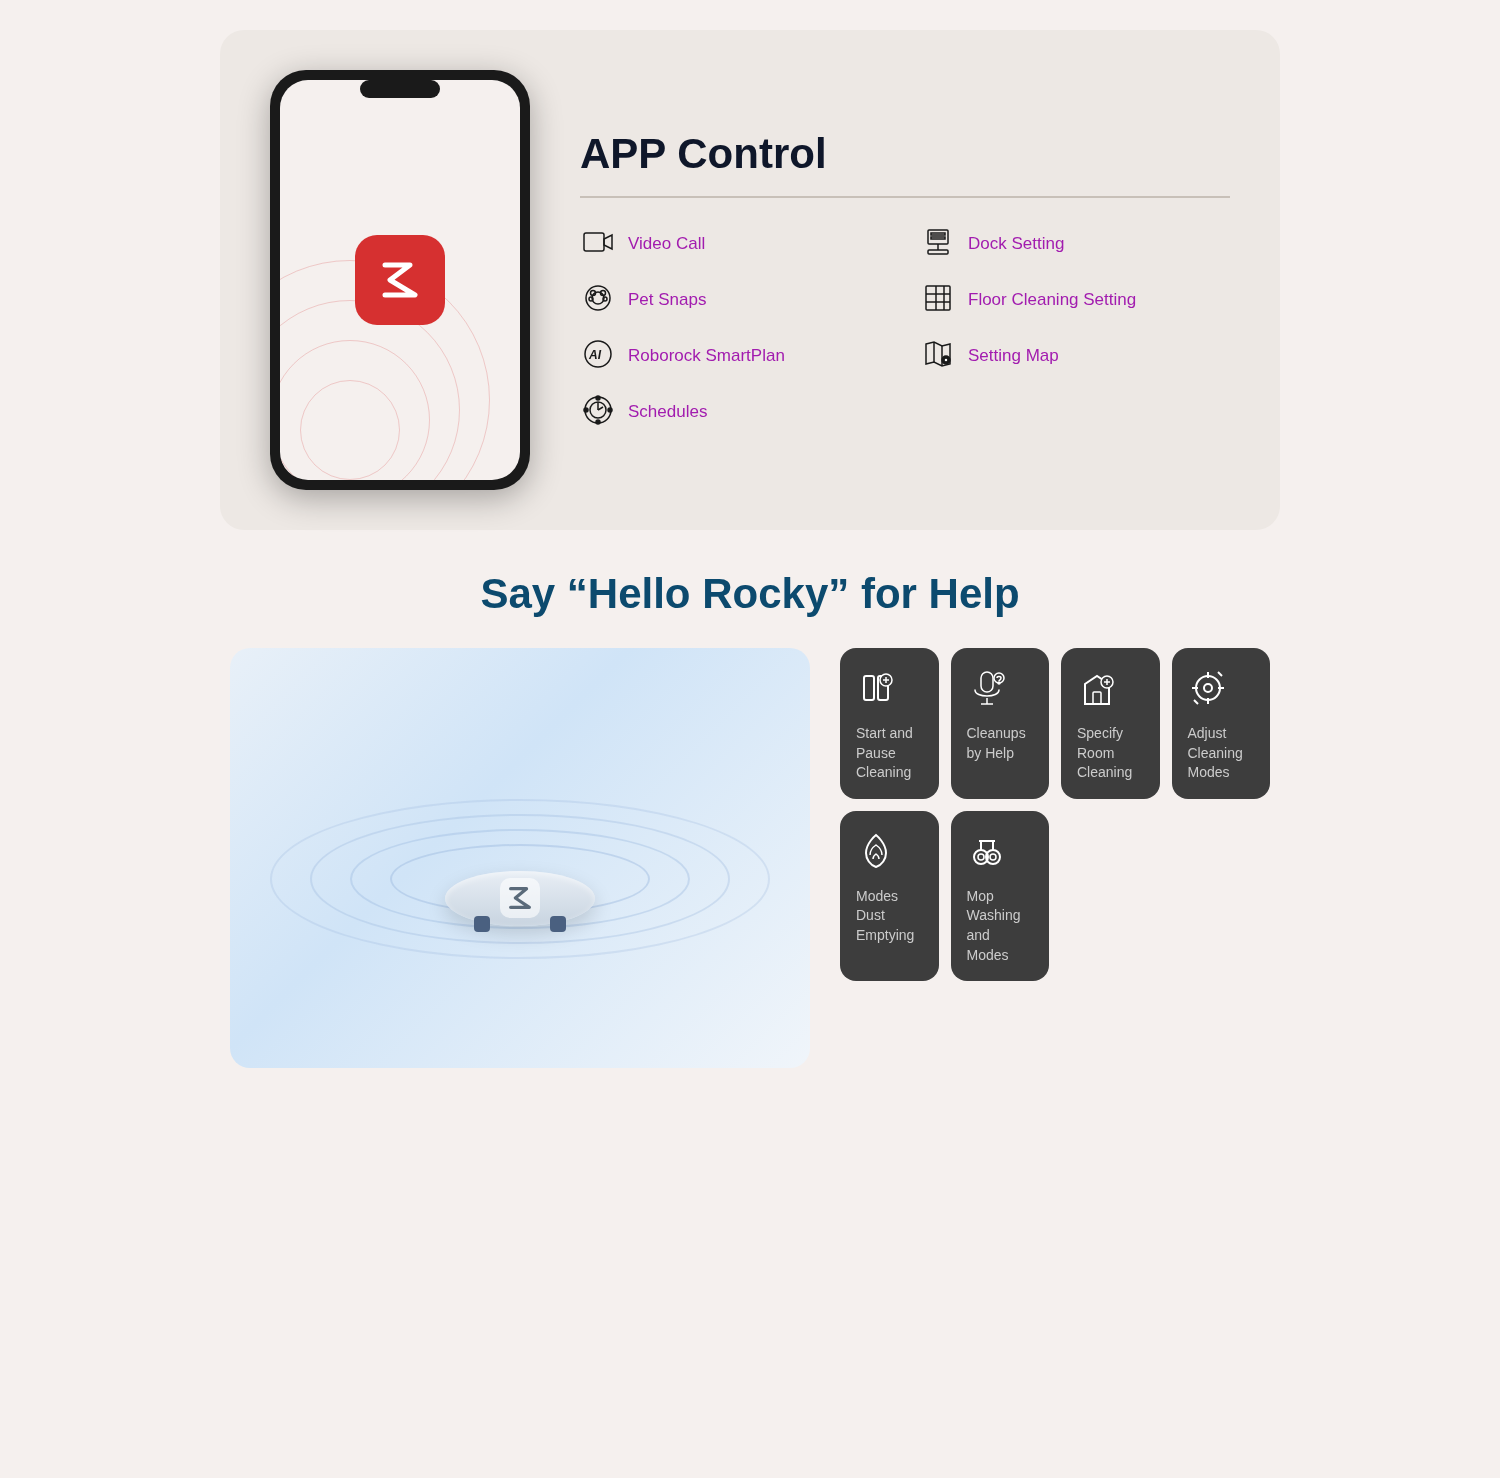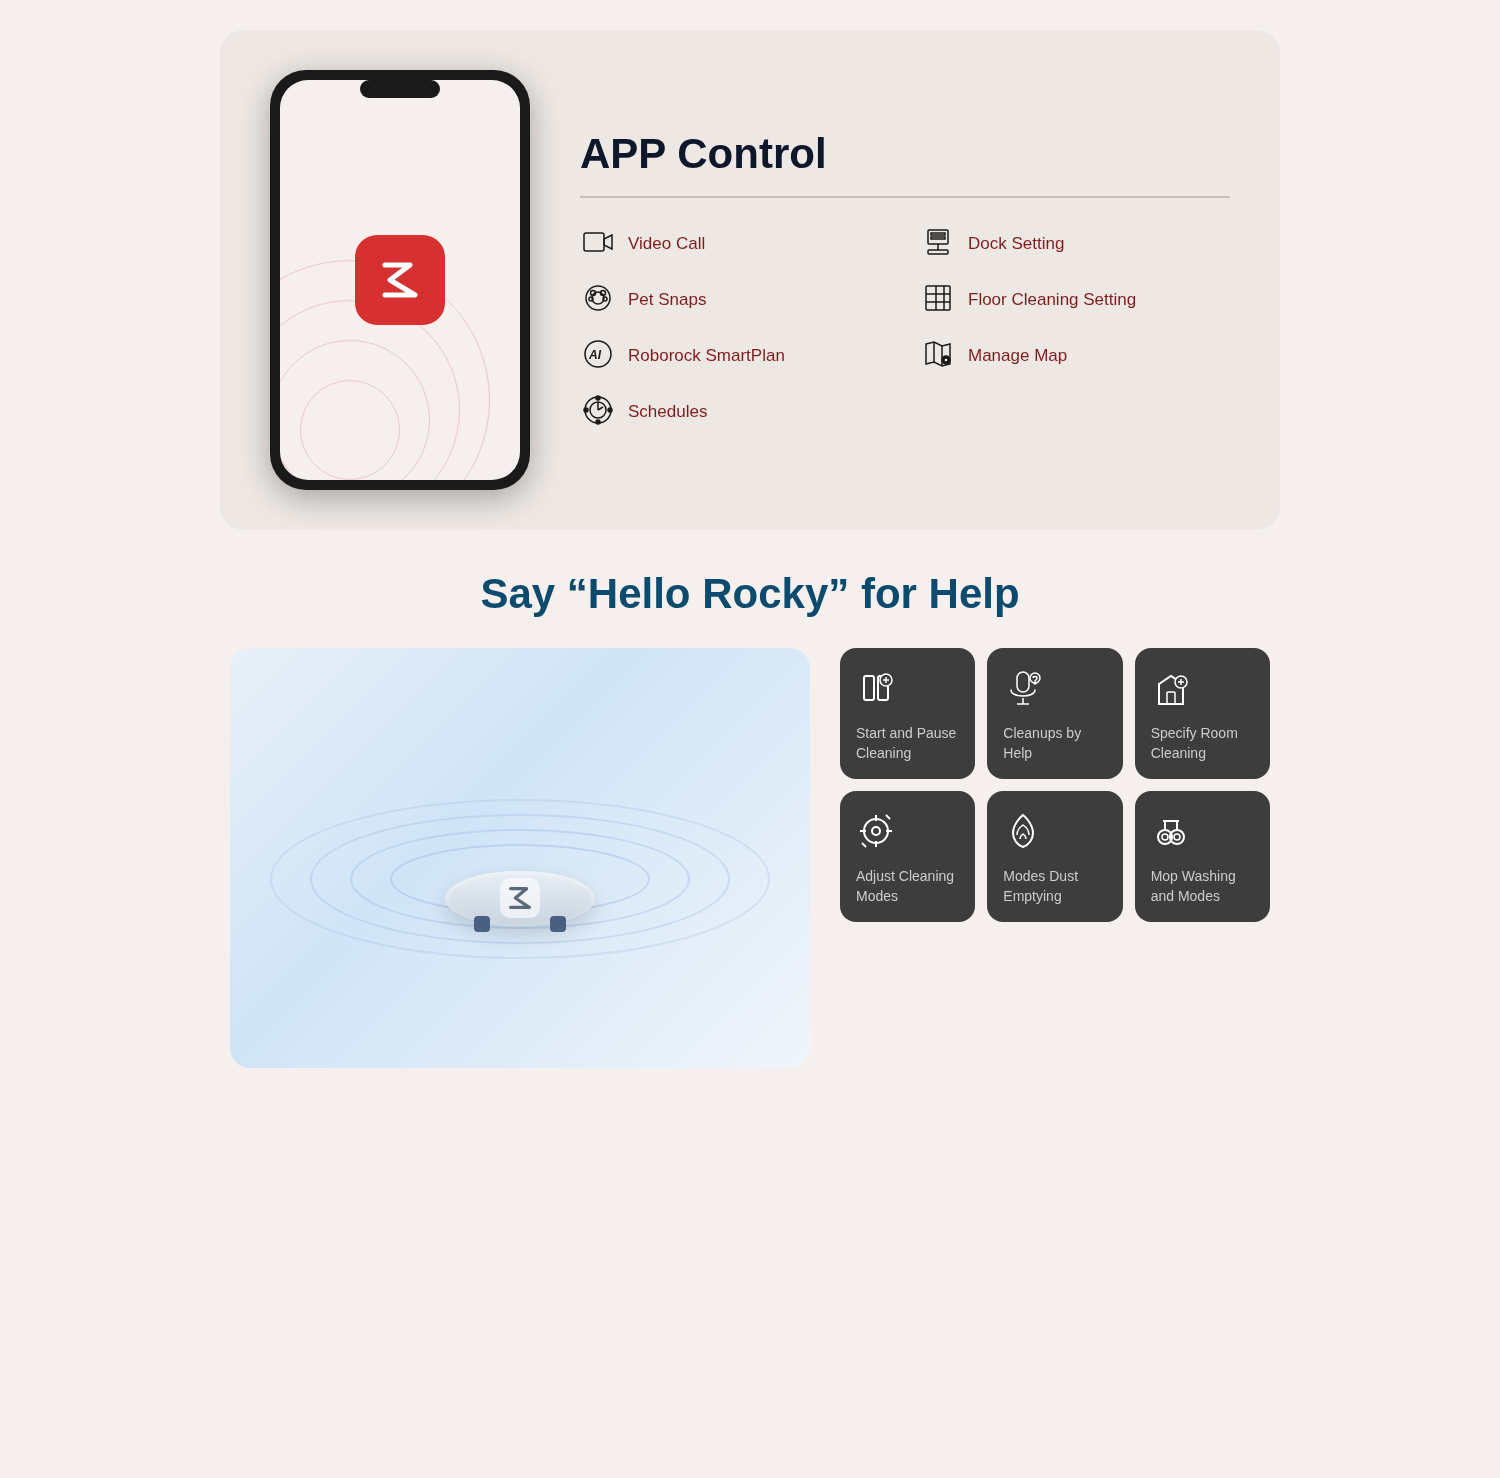--- a/index.html
+++ b/index.html
@@ -131,21 +131,21 @@
     .feature-icon svg {
       width: 32px;
       height: 32px;
       stroke: #1a1a1a;
       fill: none;
       stroke-width: 1.5;
     }
 
     .feature-label {
       font-size: 17px;
-      color: #7f1d1d;
+      color: #a21caf;
       font-weight: 400;
     }
 
     
     .voice-section {
       padding: 0 10px;
     }
 
     .voice-title {
       font-size: 42px;
@@ -226,21 +226,21 @@
     .sensor {
       width: 16px;
       height: 16px;
       background: #4a6080;
       border-radius: 4px;
     }
 
     .voice-grid {
       flex: 1;
       display: grid;
-      grid-template-columns: 1fr 1fr 1fr;
+      grid-template-columns: 1fr 1fr 1fr 1fr;
       gap: 12px;
     }
 
     .voice-card {
       background: #3d3d3d;
       border-radius: 16px;
       padding: 20px 16px 16px;
       display: flex;
       flex-direction: column;
       align-items: flex-start;
@@ -359,21 +359,21 @@
       <div class="feature-item">
         <div class="feature-icon">
           <svg viewBox="0 0 32 32">
             <polygon points="4,6 12,4 20,8 28,6 28,26 20,28 12,24 4,26"></polygon>
             <line x1="12" y1="4" x2="12" y2="24"></line>
             <line x1="20" y1="8" x2="20" y2="28"></line>
             <circle cx="24" cy="22" r="4" fill="#1a1a1a"></circle>
             <circle cx="24" cy="22" r="2" fill="white"></circle>
           </svg>
         </div>
-        <span class="feature-label">Manage Map</span>
+        <span class="feature-label">Setting Map</span>
       </div>
 
       <div class="feature-item">
         <div class="feature-icon">
           <svg viewBox="0 0 32 32">
             <circle cx="16" cy="16" r="13"></circle>
             <circle cx="16" cy="16" r="8"></circle>
             <line x1="16" y1="8" x2="16" y2="16"></line>
             <line x1="16" y1="16" x2="21" y2="13"></line>
             <circle cx="16" cy="4" r="2" fill="#1a1a1a"></circle>

